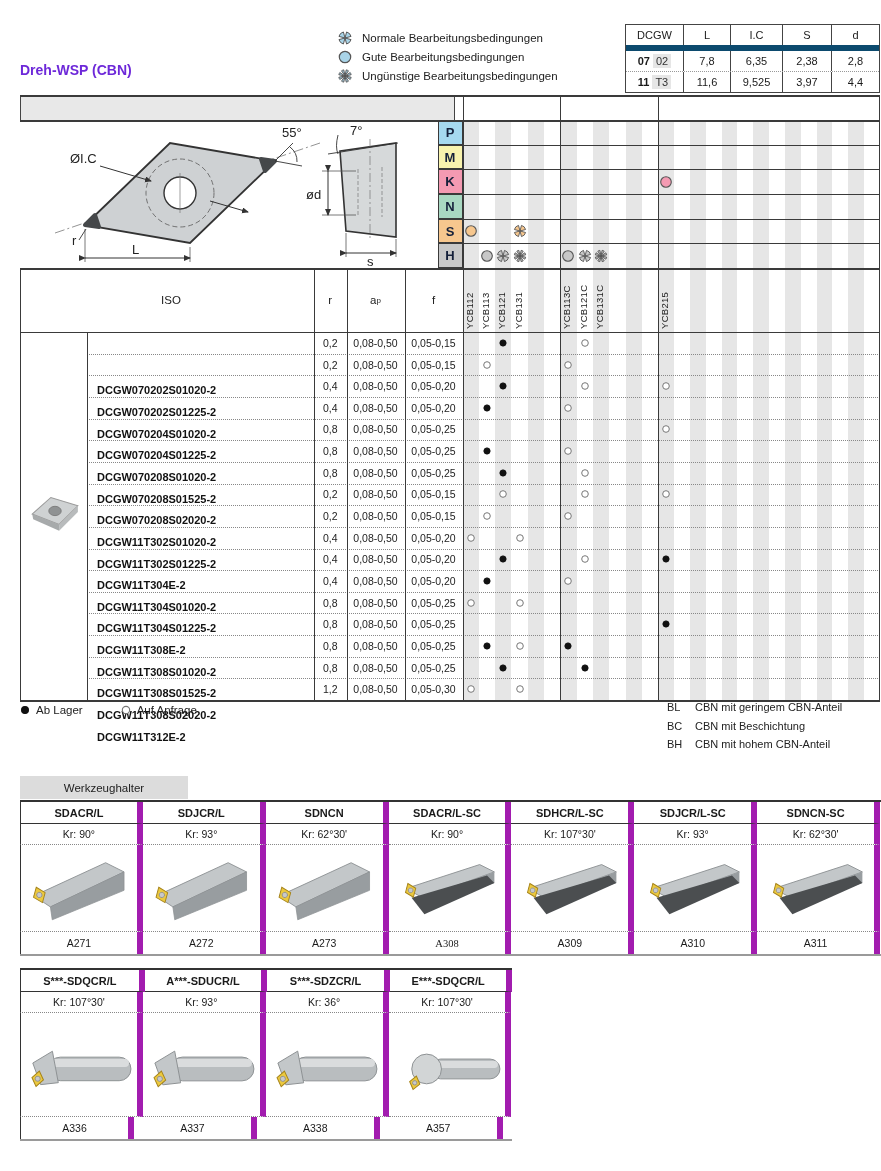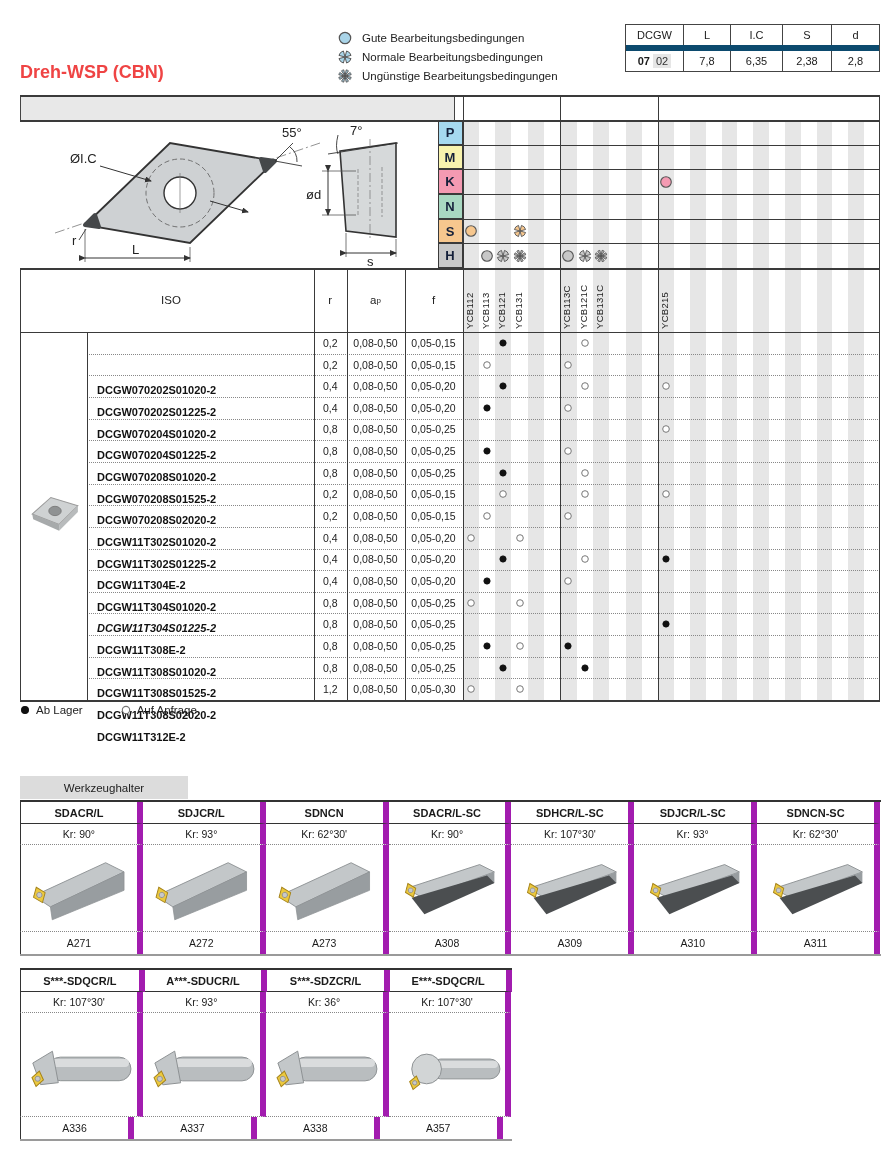--- a/index.html
+++ b/index.html
@@ -1,19 +1,19 @@
 <!DOCTYPE html>
 <html><head>
 <meta charset="utf-8">
 <style>
   html,body{margin:0;padding:0;background:#fff;}
   .page{position:relative;width:881px;height:1171px;background:#fff;overflow:hidden;
         font-family:"Liberation Sans","DejaVu Sans",sans-serif;color:#1a1a1a;}
   .abs{position:absolute;}
-  .title{position:absolute;left:20px;top:62px;font-size:18px;font-weight:bold;margin:0;color:#ef4444;}
+  .title{position:absolute;left:20px;top:62px;font-size:14px;font-weight:bold;margin:0;color:#6d28d9;}
   
   .legend{position:absolute;left:338px;top:28px;}
   .legend .li{display:flex;align-items:center;height:19px;}
   .legend .li .txt{font-size:11.5px;margin-left:10px;color:#222;}
   
   .dim-table{position:absolute;left:625px;top:24px;width:253px;border:1px solid #444;font-size:11px;}
   .dim-table .r{display:flex;height:20px;}
   .dim-table .r.hd{border-bottom:6px solid #0c4a6e;font-weight:normal;}
   .dim-table .r.dt + .r.dt{border-top:1px dotted #999;}
   .dim-table .c{display:flex;align-items:center;justify-content:center;border-right:1px solid #444;box-sizing:border-box;}
@@ -58,32 +58,32 @@
   .holder-table .code{height:22px;font-size:10.5px;}
 </style>
 </head>
 <body>
 
 <div class="page">
   <h1 class="title">Dreh-WSP (CBN)</h1>
   <div class="legend" id="legend">
       <div class="li">
         <svg width="14" height="14" viewBox="-6.5 -6.5 13 13">
-          <circle r="5.3" fill="#a9d4e8" stroke="#555" stroke-width="1.1"></circle>
-        </svg>
-        <span class="txt">Gute Bearbeitungsbedingungen</span>
-      </div>
-      <div class="li">
-        <svg width="14" height="14" viewBox="-6.5 -6.5 13 13">
           <path d="M0,0 L1.49,-5.61 A5.8,5.8 0 0 1 5.61,-1.49 Z" fill="#a9d4e8" stroke="#555" stroke-width="0.9"></path>
           <path d="M0,0 L5.61,1.49 A5.8,5.8 0 0 1 1.49,5.61 Z" fill="#a9d4e8" stroke="#555" stroke-width="0.9"></path>
           <path d="M0,0 L-1.49,5.61 A5.8,5.8 0 0 1 -5.61,1.49 Z" fill="#a9d4e8" stroke="#555" stroke-width="0.9"></path>
           <path d="M0,0 L-5.61,-1.49 A5.8,5.8 0 0 1 -1.49,-5.61 Z" fill="#a9d4e8" stroke="#555" stroke-width="0.9"></path>
         </svg>
         <span class="txt">Normale Bearbeitungsbedingungen</span>
+      </div>
+      <div class="li">
+        <svg width="14" height="14" viewBox="-6.5 -6.5 13 13">
+          <circle r="5.3" fill="#a9d4e8" stroke="#555" stroke-width="1.1"></circle>
+        </svg>
+        <span class="txt">Gute Bearbeitungsbedingungen</span>
       </div>
       <div class="li">
         <svg width="14" height="14" viewBox="-6.5 -6.5 13 13">
           <path d="M0,0 L1.15,-5.68 A5.8,5.8 0 0 1 3.20,-4.83 Z" fill="#a9d4e8" stroke="#555" stroke-width="0.9"></path>
           <path d="M0,0 L4.83,-3.20 A5.8,5.8 0 0 1 5.68,-1.15 Z" fill="#a9d4e8" stroke="#555" stroke-width="0.9"></path>
           <path d="M0,0 L5.68,1.15 A5.8,5.8 0 0 1 4.83,3.20 Z" fill="#a9d4e8" stroke="#555" stroke-width="0.9"></path>
           <path d="M0,0 L3.20,4.83 A5.8,5.8 0 0 1 1.15,5.68 Z" fill="#a9d4e8" stroke="#555" stroke-width="0.9"></path>
           <path d="M0,0 L-1.15,5.68 A5.8,5.8 0 0 1 -3.20,4.83 Z" fill="#a9d4e8" stroke="#555" stroke-width="0.9"></path>
           <path d="M0,0 L-4.83,3.20 A5.8,5.8 0 0 1 -5.68,1.15 Z" fill="#a9d4e8" stroke="#555" stroke-width="0.9"></path>
           <path d="M0,0 L-5.68,-1.15 A5.8,5.8 0 0 1 -4.83,-3.20 Z" fill="#a9d4e8" stroke="#555" stroke-width="0.9"></path>
@@ -102,20 +102,30 @@
       </div>
       <div class="r dt">
     <div class="c c0 code">
           <b>07</b>
           <span class="shade">02</span>
         </div>
         <div class="c c1">7,8</div>
         <div class="c c2">6,35</div>
         <div class="c c3">2,38</div>
         <div class="c c4">2,8</div>
+      </div>
+      <div class="r dt">
+    <div class="c c0 code">
+          <b>11</b>
+          <span class="shade">T3</span>
+        </div>
+        <div class="c c1">11,6</div>
+        <div class="c c2">9,525</div>
+        <div class="c c3">3,97</div>
+        <div class="c c4">4,4</div>
       </div>
     </div>
 
   <div class="main" id="main-table">
 
     <svg class="abs" id="diagram" style="left:0;top:26px;" width="420" height="146" viewBox="0 0 420 146">
       <defs>
         <marker id="arr" markerWidth="8" markerHeight="8" refX="6" refY="3" orient="auto">
           <path d="M0,0 L7,3 L0,6 Z" fill="#333"></path>
         </marker>
@@ -374,21 +384,21 @@
       <div class="mark" style="left:483.3px;top:464.3px;"><svg width="9" height="9" viewBox="-4.5 -4.5 9 9">
           <circle r="3.1" fill="#111" stroke="#111" stroke-width="1"></circle>
         </svg></div>
       <div class="mark" style="left:564.7px;top:464.3px;"><svg width="9" height="9" viewBox="-4.5 -4.5 9 9">
           <circle r="3.3" fill="#fff" stroke="#777" stroke-width="1"></circle>
         </svg></div>
       <div class="mark" style="left:646.0px;top:464.3px;"><svg width="9" height="9" viewBox="-4.5 -4.5 9 9">
           <circle r="3.1" fill="#111" stroke="#111" stroke-width="1"></circle>
         </svg></div>
       <div class="dotline" style="left:67px;top:453.5px;width:793px;"></div>
-      <div class="data-row-name" style="left:77px;top:479.4px;font-style:italic;">DCGW11T304S01225-2</div>
+      <div class="data-row-name" style="left:77px;top:479.4px;">DCGW11T304S01225-2</div>
       <div class="data-cell" style="left:294px;width:32.5px;top:479.9px;">0,4</div>
       <div class="data-cell" style="left:326.5px;width:58px;top:479.9px;">0,08-0,50</div>
       <div class="data-cell" style="left:384.5px;width:58px;top:479.9px;">0,05-0,20</div>
       <div class="mark" style="left:466.9px;top:485.9px;"><svg width="9" height="9" viewBox="-4.5 -4.5 9 9">
           <circle r="3.1" fill="#111" stroke="#111" stroke-width="1"></circle>
         </svg></div>
       <div class="mark" style="left:548.4px;top:485.9px;"><svg width="9" height="9" viewBox="-4.5 -4.5 9 9">
           <circle r="3.3" fill="#fff" stroke="#777" stroke-width="1"></circle>
         </svg></div>
       <div class="dotline" style="left:67px;top:475.1px;width:793px;"></div>
@@ -479,20 +489,34 @@
         </svg>
         <span class="txt">Ab Lager</span>
       </span>
       <span class="item">
         <svg width="10" height="10" viewBox="-4.5 -4.5 9 9">
           <circle r="3.3" fill="#fff" stroke="#777" stroke-width="1"></circle>
         </svg>
         <span class="txt">Auf Anfrage</span>
       </span>
     </div>
+  <div class="cbn" id="cbn-legend">
+      <div class="row">
+     <span class="code">BL</span>
+     <span>CBN mit geringem CBN-Anteil</span>
+      </div>
+      <div class="row">
+     <span class="code">BC</span>
+     <span>CBN mit Beschichtung</span>
+      </div>
+      <div class="row">
+     <span class="code">BH</span>
+     <span>CBN mit hohem CBN-Anteil</span>
+      </div>
+    </div>
 
   <div class="holders-label">Werkzeughalter</div>
   <div id="holder-table-1" class="holder-table" style="top: 800px; width: 861.02px;">
       <div class="hrow">
         <div class="cell name" style="width:122.86px;">SDACR/L</div>
         <div class="cell name" style="width:122.86px;">SDJCR/L</div>
         <div class="cell name" style="width:122.86px;">SDNCN</div>
         <div class="cell name" style="width:122.86px;">SDACR/L-SC</div>
         <div class="cell name" style="width:122.86px;">SDHCR/L-SC</div>
         <div class="cell name" style="width:122.86px;">SDJCR/L-SC</div>
@@ -580,21 +604,21 @@
     <polygon points="0,-8 6.0,0 0,8 -6.0,0" fill="#ecc93e" stroke="#a5831a" stroke-width="1"></polygon>
     <circle r="2.6" fill="#c9c9c9" stroke="#8a8a8a" stroke-width="0.8"></circle>
             </g>
           </svg>
         </div>
       </div>
       <div class="hrow">
         <div class="cell code" style="width:122.86px;">A271</div>
         <div class="cell code" style="width:122.86px;">A272</div>
         <div class="cell code" style="width:122.86px;">A273</div>
-        <div class="cell code" style="width:122.86px;">A308</div>
+        <div class="cell code" style="width:122.86px;font-family:Liberation Serif, serif;">A308</div>
         <div class="cell code" style="width:122.86px;">A309</div>
         <div class="cell code" style="width:122.86px;">A310</div>
         <div class="cell code" style="width:122.86px;">A311</div>
       </div>
     </div>
   <div id="holder-table-2" class="holder-table" style="top: 968px; width: 492.44px;">
       <div class="hrow">
         <div class="cell name" style="width:125px;">S***-SDQCR/L</div>
         <div class="cell name" style="width:122.86px;">A***-SDUCR/L</div>
         <div class="cell name" style="width:122.86px;">S***-SDZCR/L</div>

